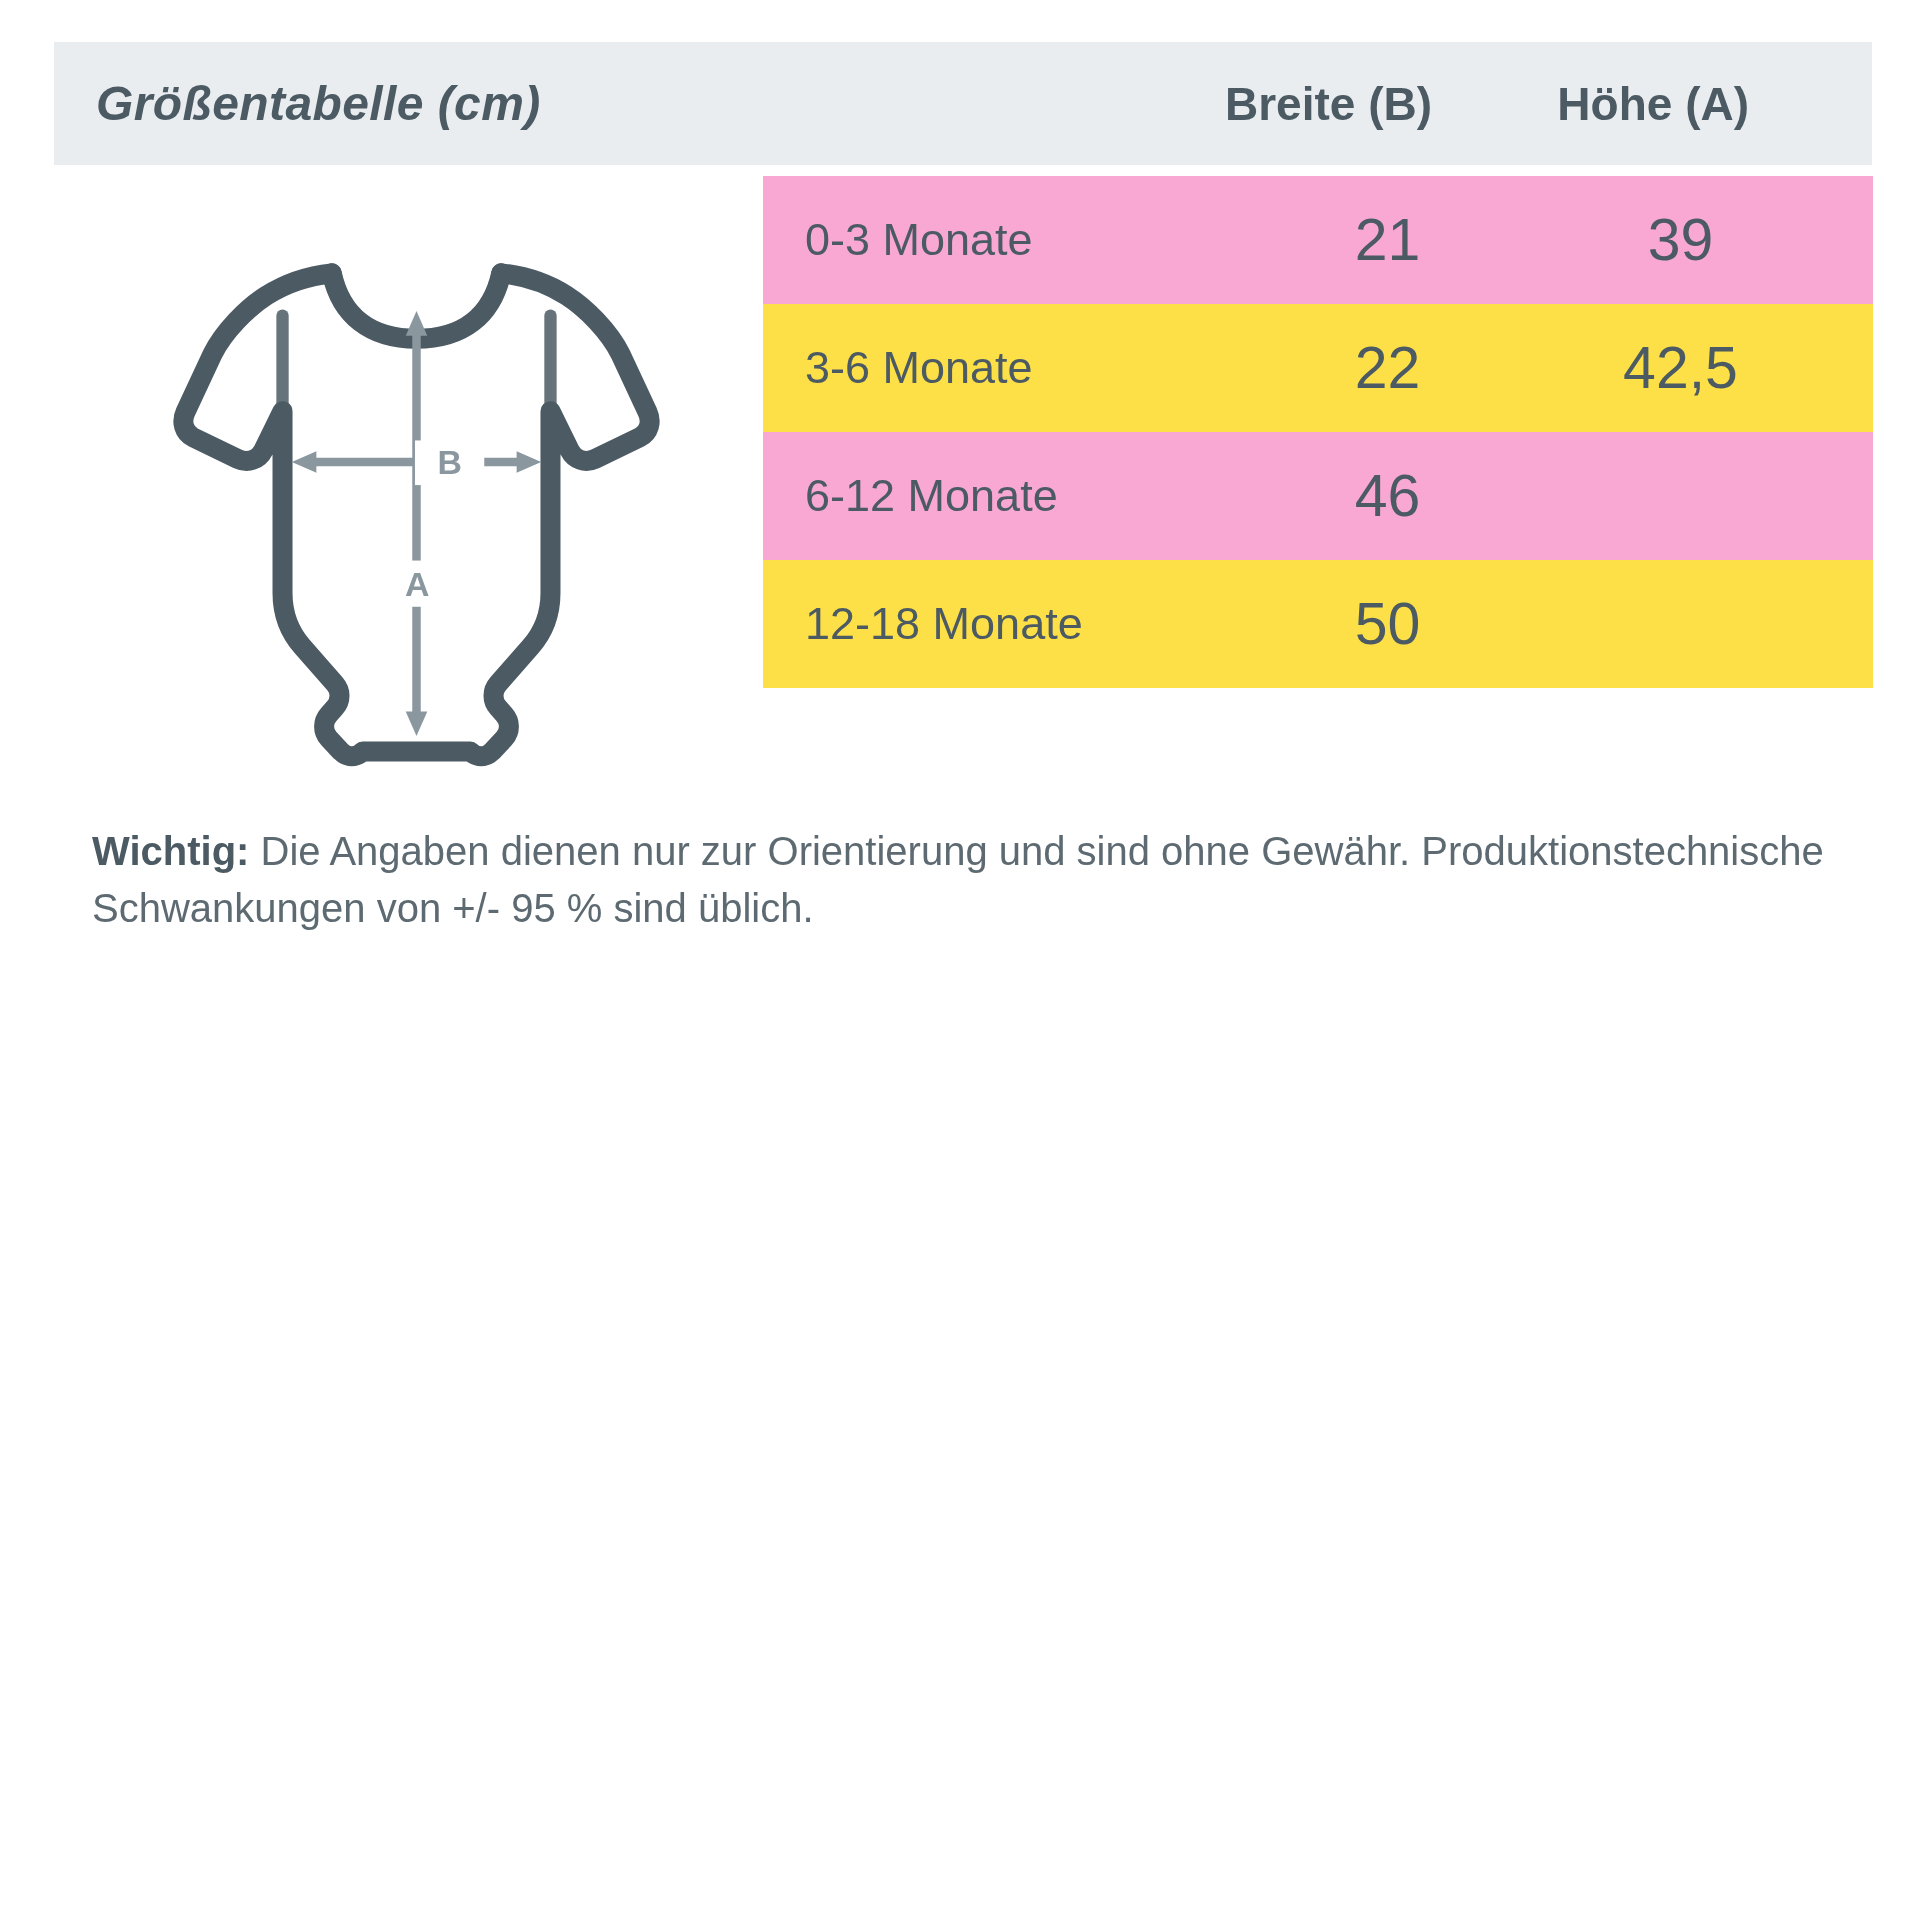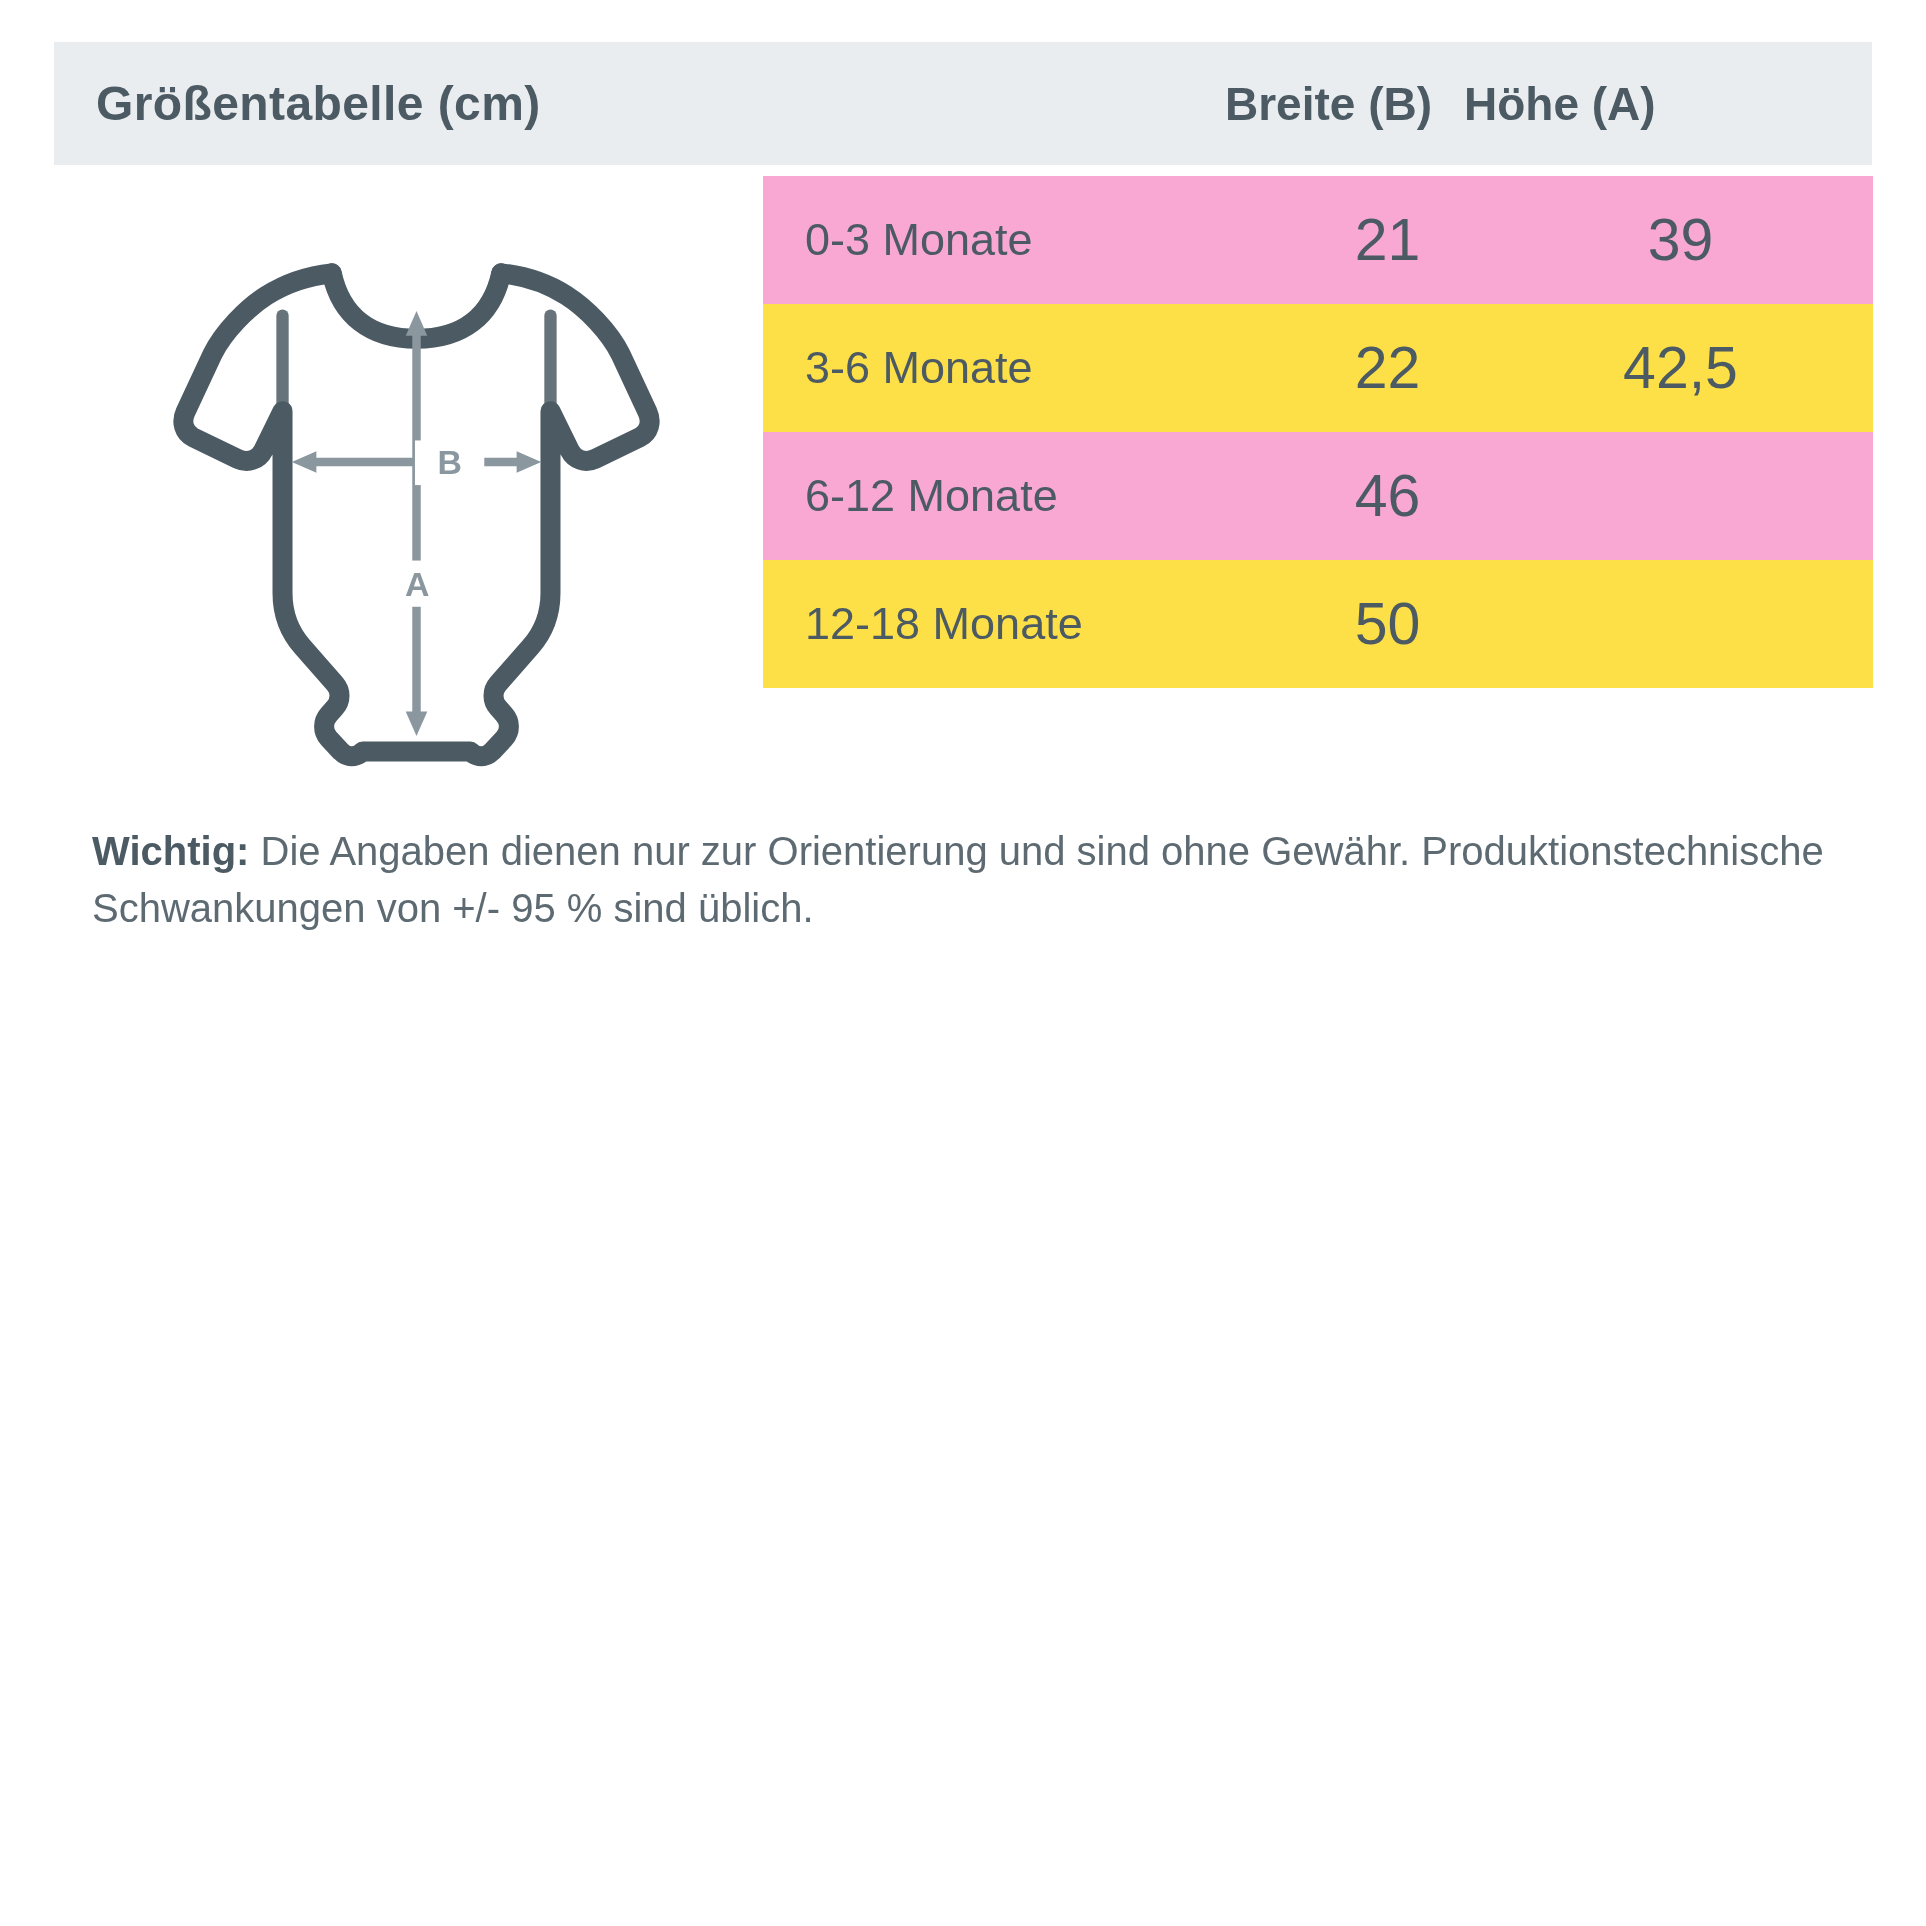--- a/index.html
+++ b/index.html
@@ -33,35 +33,36 @@
     align-items: center;
   }
   .header-title {
     position: absolute;
     left: 42px;
     font-size: 48px;
     font-weight: bold;
     color: #4c5a63;
     letter-spacing: 0.4px;
     white-space: nowrap;
+    font-style: italic;
   }
   .header-col-b {
     position: absolute;
     left: 1132px;
     width: 285px;
     text-align: center;
     font-size: 46px;
     font-weight: bold;
     color: #4c5a63;
   }
   .header-col-a {
     position: absolute;
     left: 1410px;
     width: 285px;
-    text-align: left;
+    text-align: right;
     font-size: 46px;
     font-weight: bold;
     color: #4c5a63;
   }
 
   
   .table {
     position: absolute;
     left: 763px;
     top: 176px;

